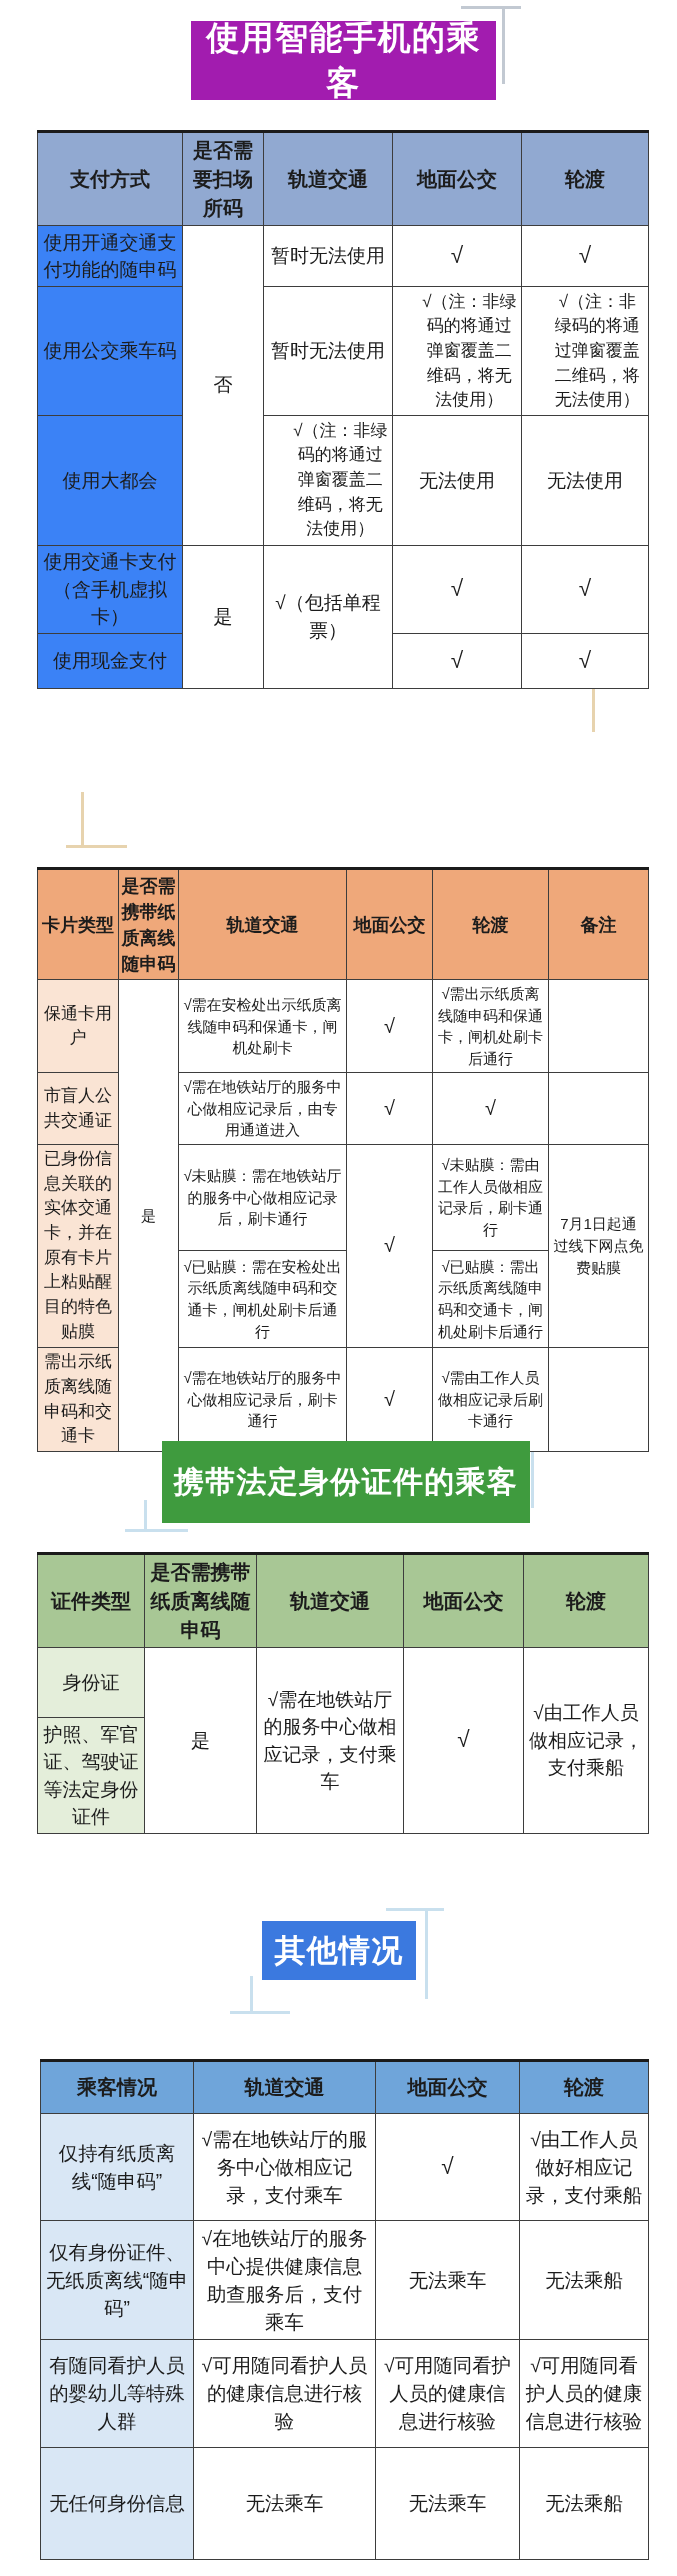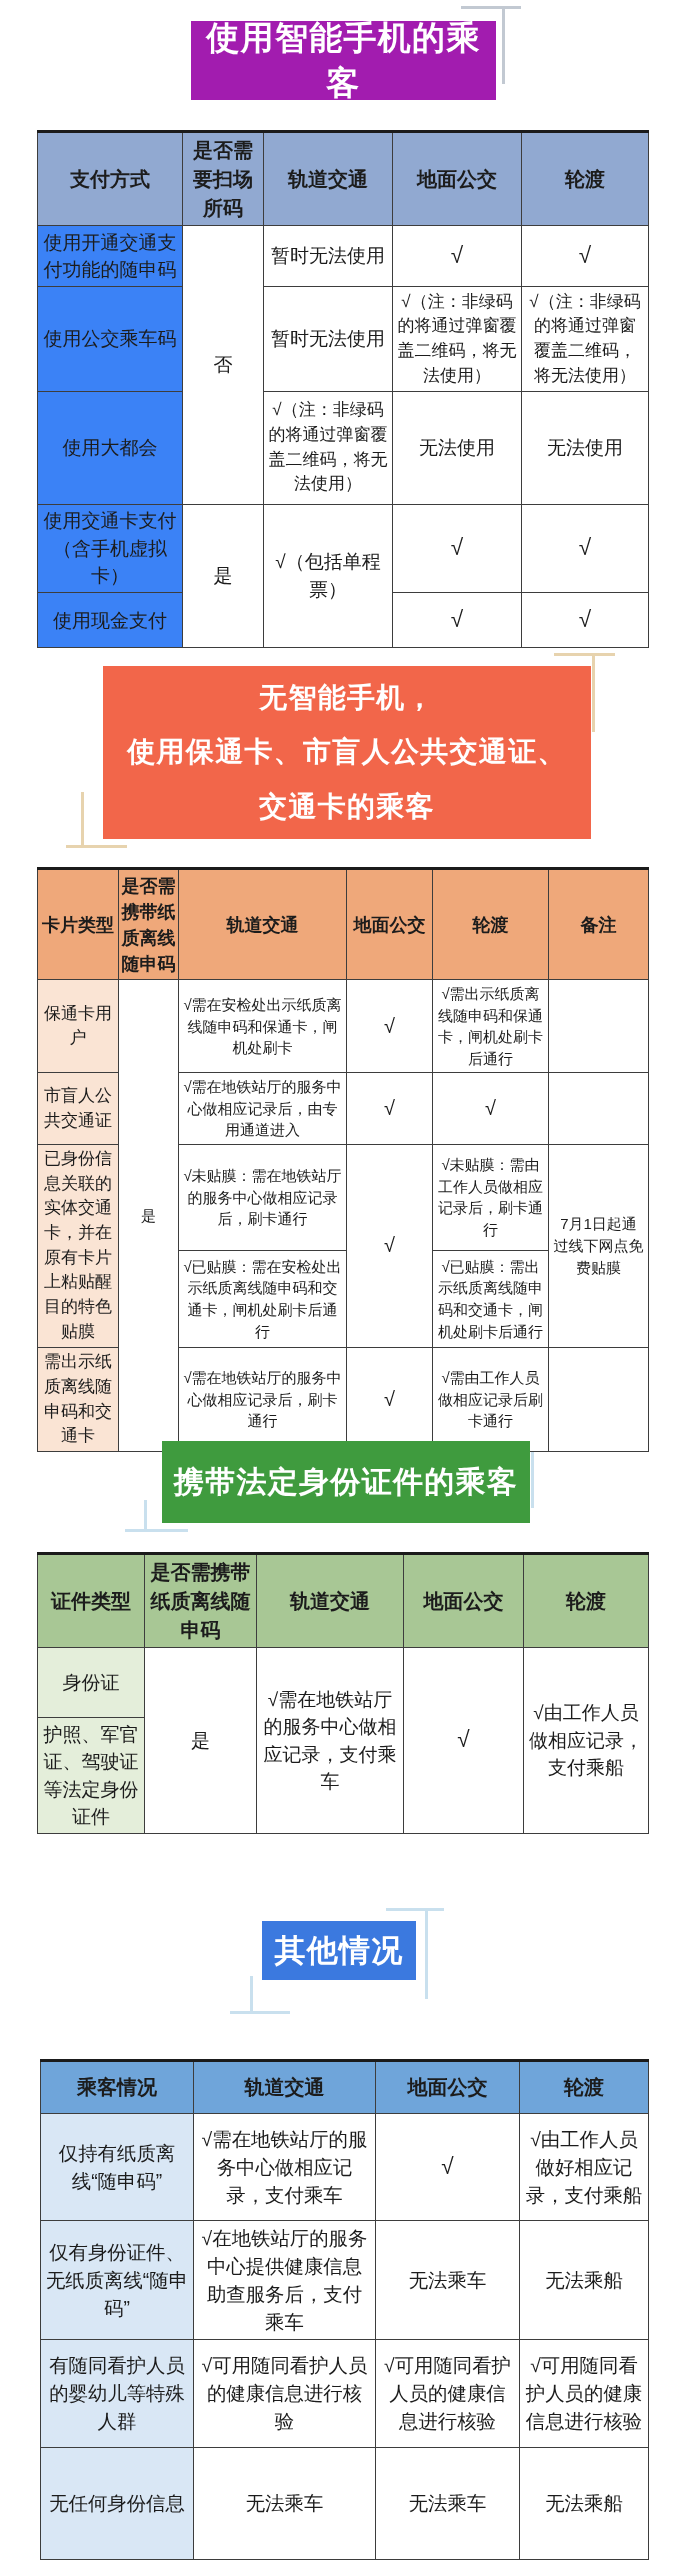--- a/index.html
+++ b/index.html
@@ -11,21 +11,21 @@
   #title2{left:103px;top:666px;width:488px;height:173px;background:#f2664a;font-size:28px;line-height:1.95;}
   #title3{left:162px;top:1441px;width:368px;height:82px;background:#3f9b3e;font-size:30px;}
   #title4{left:262px;top:1921px;width:154px;height:59px;background:#3b79df;font-size:31px;}
 
   table.tbl{position:absolute;border-collapse:collapse;table-layout:fixed;background:#ffffff;
             border-top:3.1px solid #1b1b1b;}
   .tbl th,.tbl td{border:1.3px solid #3d3d3d;text-align:center;vertical-align:middle;
                   padding:2.5px 4.4px;color:#1c1c1c;word-break:break-all;line-height:1.45;}
   .tbl th{font-weight:bold;font-size:20px;padding:2.5px 1.3px;margin-left:24px;}
   .tbl td{font-size:19px;}      
-  td.m{font-size:17px;}      
+  td.m{font-size:17px;padding-left:29px;}      
   td.chk{font-size:22.6px;}    
 
   .t1{left:37px;top:130px;width:611px;}
   .t1 th{background:#91a9d1;}
   .t1 td.lab{background:#3b82f6;}
 
   .t2{left:37px;top:867px;width:611px;}
   .t2 th{background:#efa87a;font-size:18px;}
   .t2 td.lab{background:#fae4d4;font-size:17px;}
   .t2 td{font-size:15px;}
@@ -115,25 +115,20 @@
       <td class="chk">√</td>
     </tr>
     <tr style="height:55px">
       <td class="lab">使用现金支付</td>
       <td class="chk">√</td>
       <td class="chk">√</td>
     </tr>
   </tbody>
     </table>
 
-  <div class="title" id="title2">
-    <div>无智能手机，</div>
-    <div>使用保通卡、市盲人公共交通证、</div>
-    <div>交通卡的乘客</div>
-  </div>
 
   <table class="tbl t2">
     <colgroup>
         <col style="width:81px">
         <col style="width:60px">
         <col style="width:168px">
         <col style="width:86px">
         <col style="width:116px">
         <col style="width:100px">
       </colgroup>

